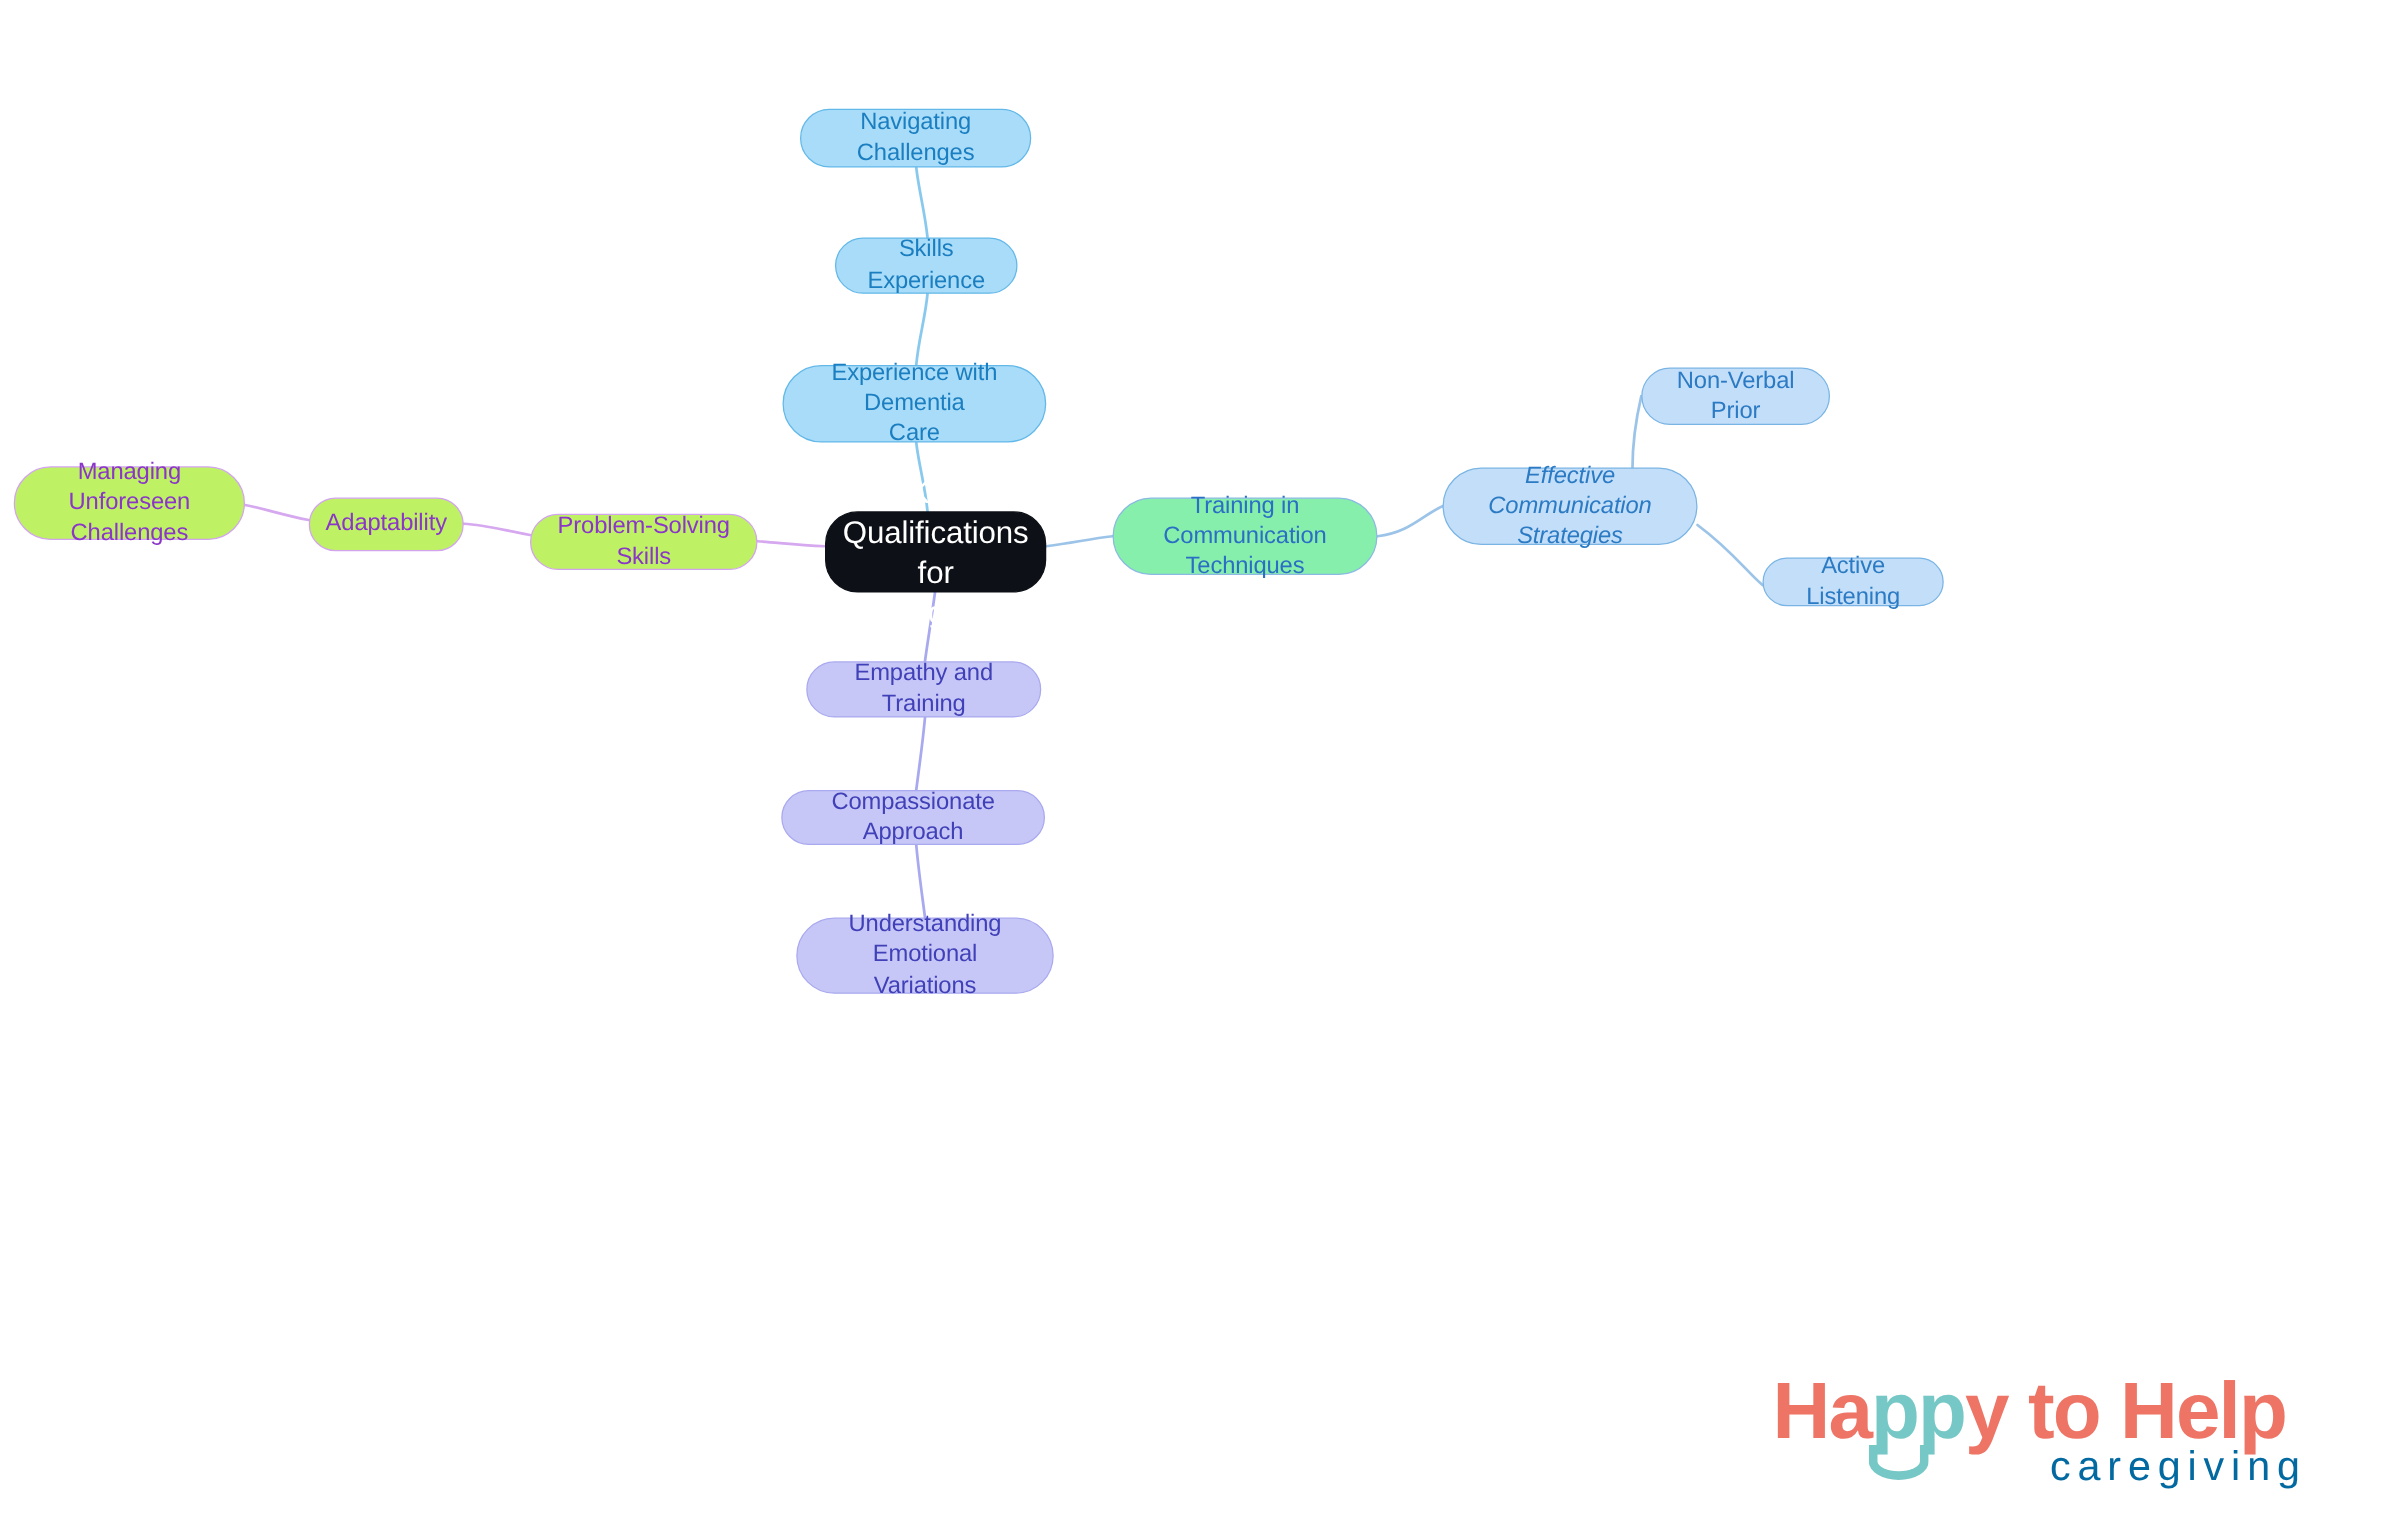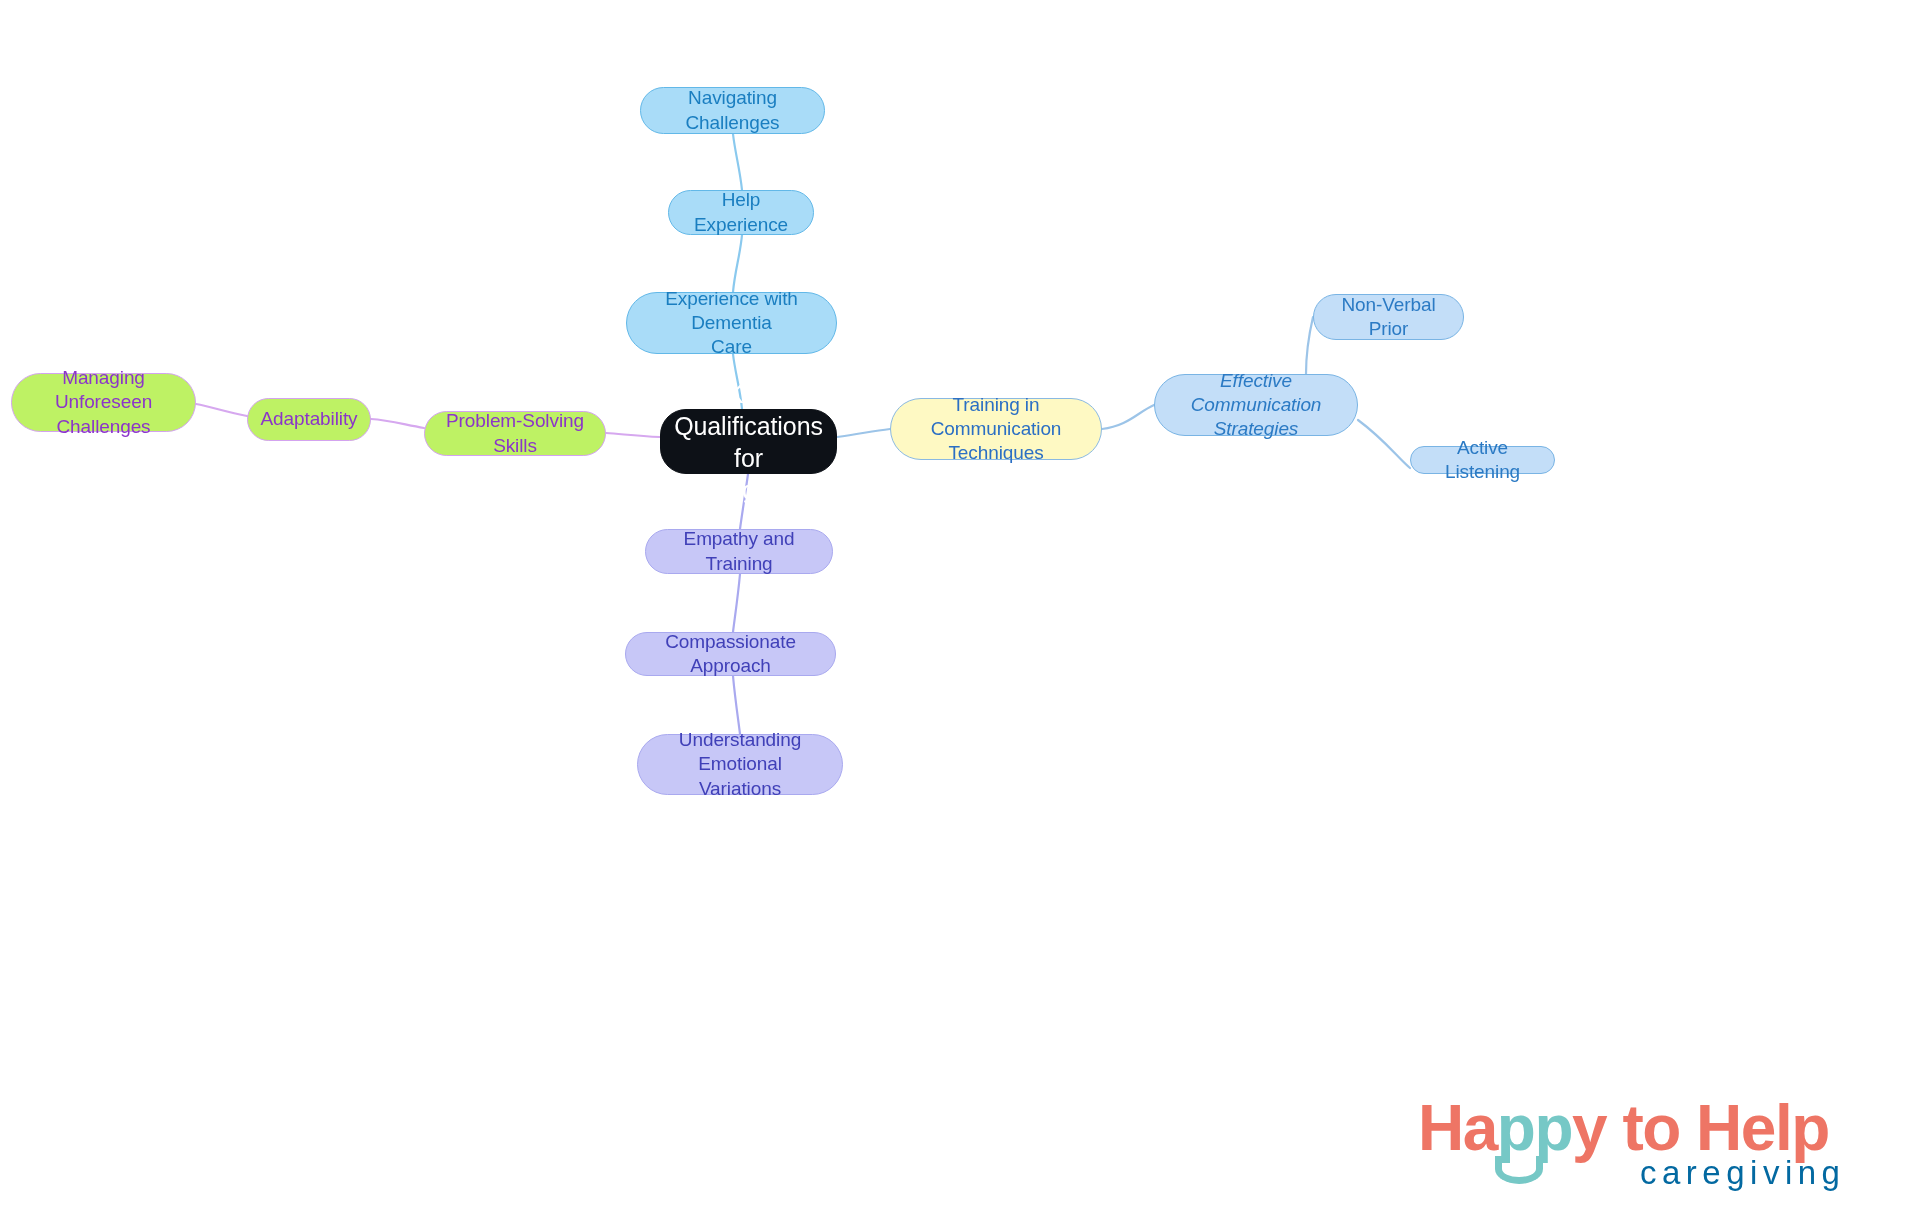--- a/index.html
+++ b/index.html
@@ -54,21 +54,21 @@
   }
 
   
   .node.blue-strong {
     background: #a9dcf8;
     border-color: #62b8e8;
     color: #1a7ec0;
     font-size: 19px;
   }
   .node.blue-soft {
-    background: #fef9c3;
+    background: #86efac;
     border-color: #8ab9e2;
     color: #2b6fc4;
     font-size: 19px;
   }
   .node.blue-mid {
     background: #c3def8;
     border-color: #79b4e4;
     color: #2b7ac4;
     font-size: 19px;
   }
@@ -150,28 +150,28 @@
       <path d="M 748,474 C 745,496 742,514 740,529" fill="none" stroke="#a9a9ef" stroke-width="2.2" stroke-linecap="round"></path>
       <path d="M 740,574 C 738,596 735,616 733,632" fill="none" stroke="#a9a9ef" stroke-width="2.2" stroke-linecap="round"></path>
       <path d="M 733,676 C 735,698 738,718 740,734" fill="none" stroke="#a9a9ef" stroke-width="2.2" stroke-linecap="round"></path>
     </svg>
 
   <div id="nodes">
       <div class="node root" style="left: 660px; top: 409px; width: 177px; height: 65px;">Key Qualifications for
 Caregivers</div>
       <div class="node blue-strong" style="left: 626px; top: 292px; width: 211px; height: 62px;">Experience with Dementia
 Care</div>
-      <div class="node blue-strong" style="left: 668px; top: 190px; width: 146px; height: 45px;">Help Experience</div>
+      <div class="node blue-strong" style="left: 668px; top: 190px; width: 146px; height: 45px;">Skills Experience</div>
       <div class="node blue-strong" style="left: 640px; top: 87px; width: 185px; height: 47px;">Navigating Challenges</div>
       <div class="node blue-soft" style="left: 890px; top: 398px; width: 212px; height: 62px;">Training in Communication
 Techniques</div>
       <div class="node blue-mid" style="left: 1154px; top: 374px; width: 204px; height: 62px; font-style: italic;">Effective Communication
 Strategies</div>
       <div class="node blue-mid" style="left: 1313px; top: 294px; width: 151px; height: 46px;">Non-Verbal Prior</div>
-      <div class="node blue-mid" style="left: 1410px; top: 446px; width: 145px; height: 28px;">Active Listening</div>
+      <div class="node blue-mid" style="left: 1410px; top: 446px; width: 145px; height: 39px;">Active Listening</div>
       <div class="node purple" style="left: 424px; top: 411px; width: 182px; height: 45px;">Problem-Solving Skills</div>
       <div class="node purple" style="left: 247px; top: 398px; width: 124px; height: 43px;">Adaptability</div>
       <div class="node purple" style="left: 11px; top: 373px; width: 185px; height: 59px;">Managing Unforeseen
 Challenges</div>
       <div class="node indigo" style="left: 645px; top: 529px; width: 188px; height: 45px;">Empathy and Training</div>
       <div class="node indigo" style="left: 625px; top: 632px; width: 211px; height: 44px;">Compassionate Approach</div>
       <div class="node indigo" style="left: 637px; top: 734px; width: 206px; height: 61px;">Understanding Emotional
 Variations</div>
     </div>
 

